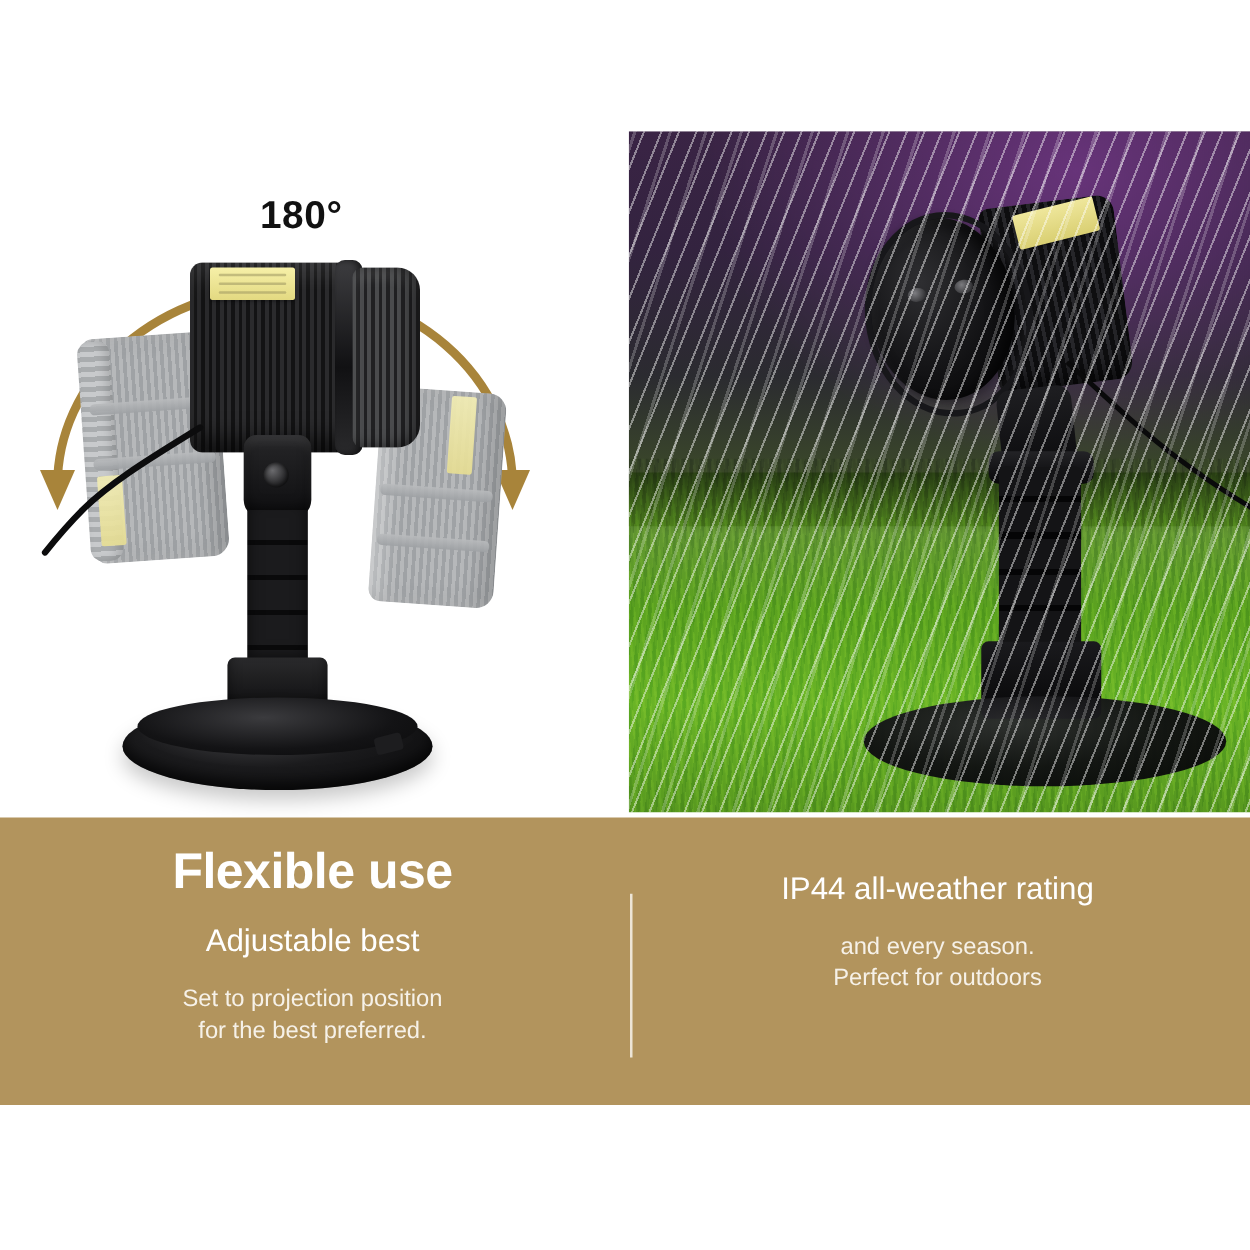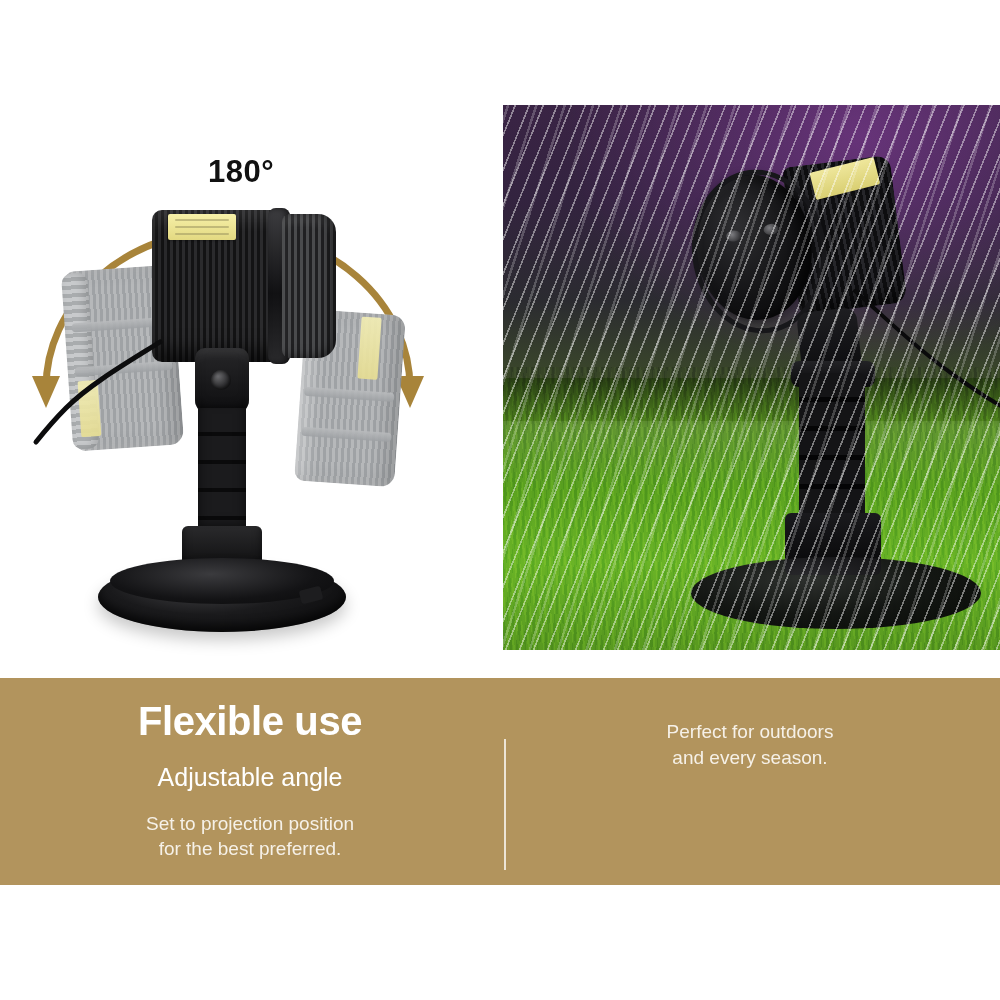--- a/index.html
+++ b/index.html
@@ -250,21 +250,20 @@
     background:radial-gradient(ellipse at 40% 30%,#2b2b2e 0%,#101012 50%,#040405 100%);
     opacity:.96;
   }
   .p2-cable{position:absolute;left:352px;top:186px;width:160px;height:140px;}
   .p2-cable svg{display:block;overflow:visible;}
 
   
   .band{
     position:absolute;left:0;top:654px;width:1000px;height:230px;
     background:#b2945d;
-    margin-top:24px;
   }
   .band-inner{position:absolute;left:0;top:0;width:1000px;height:231px;display:flex;}
   .caption{
     flex:0 0 500px;width:500px;height:231px;
     display:flex;flex-direction:column;align-items:center;
     box-sizing:border-box;padding-top:22px;
   }
   .divider{
     position:absolute;left:504px;top:61px;width:2px;height:131px;
     background:#f0e9dc;opacity:.95;
@@ -380,31 +379,32 @@
       <div class="rain"></div>
       <div class="rain2"></div>
     </div>
   </div>
 
   <div class="band">
     <div class="band-inner">
 
       <div class="caption">
         <div class="cap-title">Flexible use</div>
-        <div class="cap-sub">Adjustable angle</div>
+        <div class="cap-sub">Adjustable best</div>
         <div class="cap-body">
           <div>Set to projection position</div>
           <div>for the best preferred.</div>
         </div>
       </div>
 
       <div class="caption">
+        <div class="cap-sub">IP44 all-weather rating</div>
         <div class="cap-body">
+          <div>and every season.</div>
           <div>Perfect for outdoors</div>
-          <div>and every season.</div>
         </div>
       </div>
 
     </div>
     <div class="divider"></div>
   </div>
 
   <div class="footer"></div>
 </div>
 

